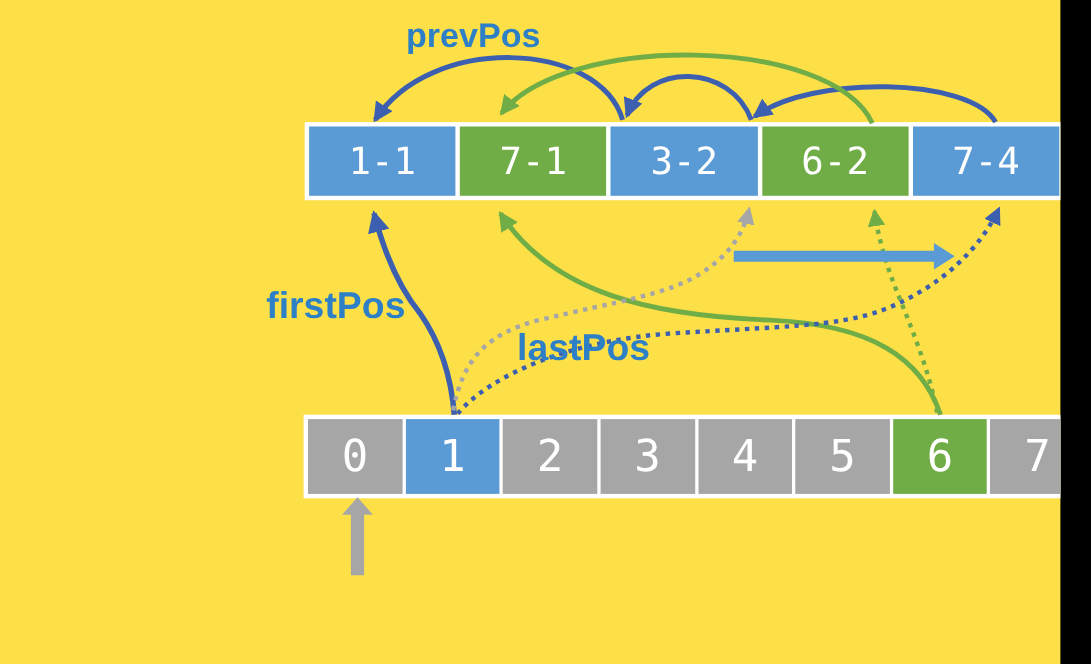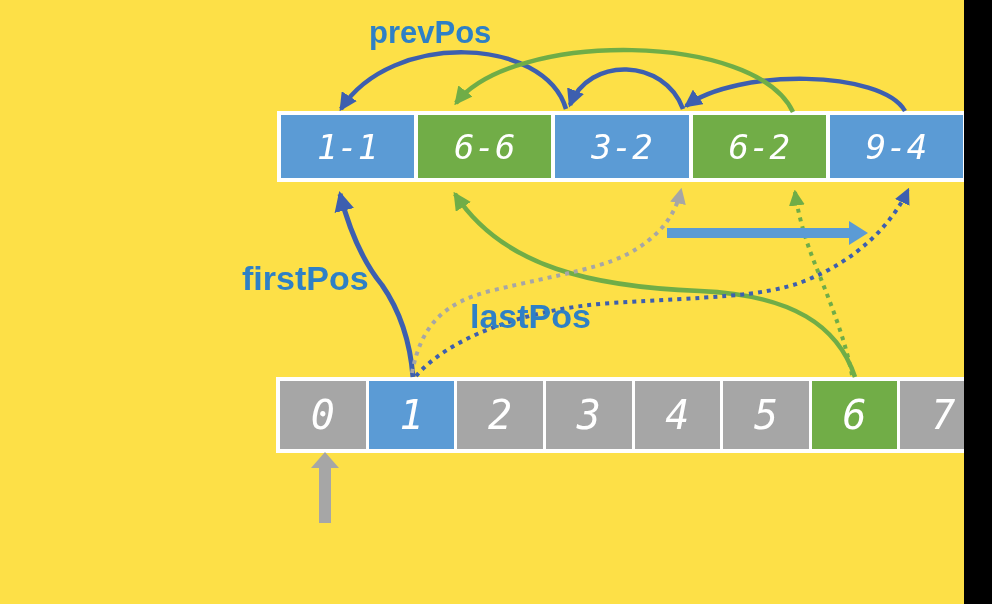--- a/index.html
+++ b/index.html
@@ -3,21 +3,21 @@
 <meta charset="utf-8">
 <style>
   html,body{margin:0;padding:0;background:#000;}
   .stage{position:relative;width:964px;height:604px;background:#fde047;overflow:hidden;
          font-family:"Liberation Sans",sans-serif;}
   svg.overlay{position:absolute;left:0;top:0;z-index:2;}
   .row{position:absolute;background:#FFFFFF;display:flex;box-sizing:border-box;z-index:1;}
   .top-row{left:277px;top:111px;width:690px;height:71px;gap:4px;padding:4px;font-size:34px;}
   .bottom-row{left:276px;top:377px;width:714px;height:76px;gap:3px;padding:4px;font-size:40px;}
   .box{flex:1;display:flex;align-items:center;justify-content:center;color:#FFFFFF;
-       font-family:"DejaVu Sans Mono","Liberation Mono",monospace;font-style:italic;}
+       font-family:"DejaVu Sans Mono","Liberation Mono",monospace;}
   .c-blue{background:#5B9BD5;}
   .c-green{background:#71AD47;}
   .c-gray{background:#A6A6A6;}
   .lbl{position:absolute;font-weight:bold;color:#2E80C6;font-size:34px;line-height:1;z-index:3;}
   .lbl-prevpos{left:369px;top:17px;font-size:31px;}
   .lbl-firstpos{left:242px;top:261px;}
   .lbl-lastpos{left:470px;top:299px;text-align:center;}
   .solid{fill:none;stroke-width:4.5;}
   .solid-thick{fill:none;stroke-width:5;}
   .dotted{fill:none;stroke-width:4;stroke-dasharray:4 5;}
@@ -56,24 +56,24 @@
 
     <path d="M 325,452 L 339,468 L 331,468 L 331,523 L 319,523 L 319,468 L 311,468 Z" fill="#A6A6A6"></path>
   </svg>
 
   <div class="lbl lbl-prevpos">prevPos</div>
   <div class="lbl lbl-firstpos">firstPos</div>
   <div class="lbl lbl-lastpos">lastPos</div>
 
   <div class="row top-row">
     <div class="box c-blue">1-1</div>
-    <div class="box c-green">6-6</div>
+    <div class="box c-green">7-1</div>
     <div class="box c-blue">3-2</div>
     <div class="box c-green">6-2</div>
-    <div class="box c-blue">9-4</div>
+    <div class="box c-blue">7-4</div>
   </div>
 
   <div class="row bottom-row">
     <div class="box c-gray">0</div>
     <div class="box c-blue">1</div>
     <div class="box c-gray">2</div>
     <div class="box c-gray">3</div>
     <div class="box c-gray">4</div>
     <div class="box c-gray">5</div>
     <div class="box c-green">6</div>

